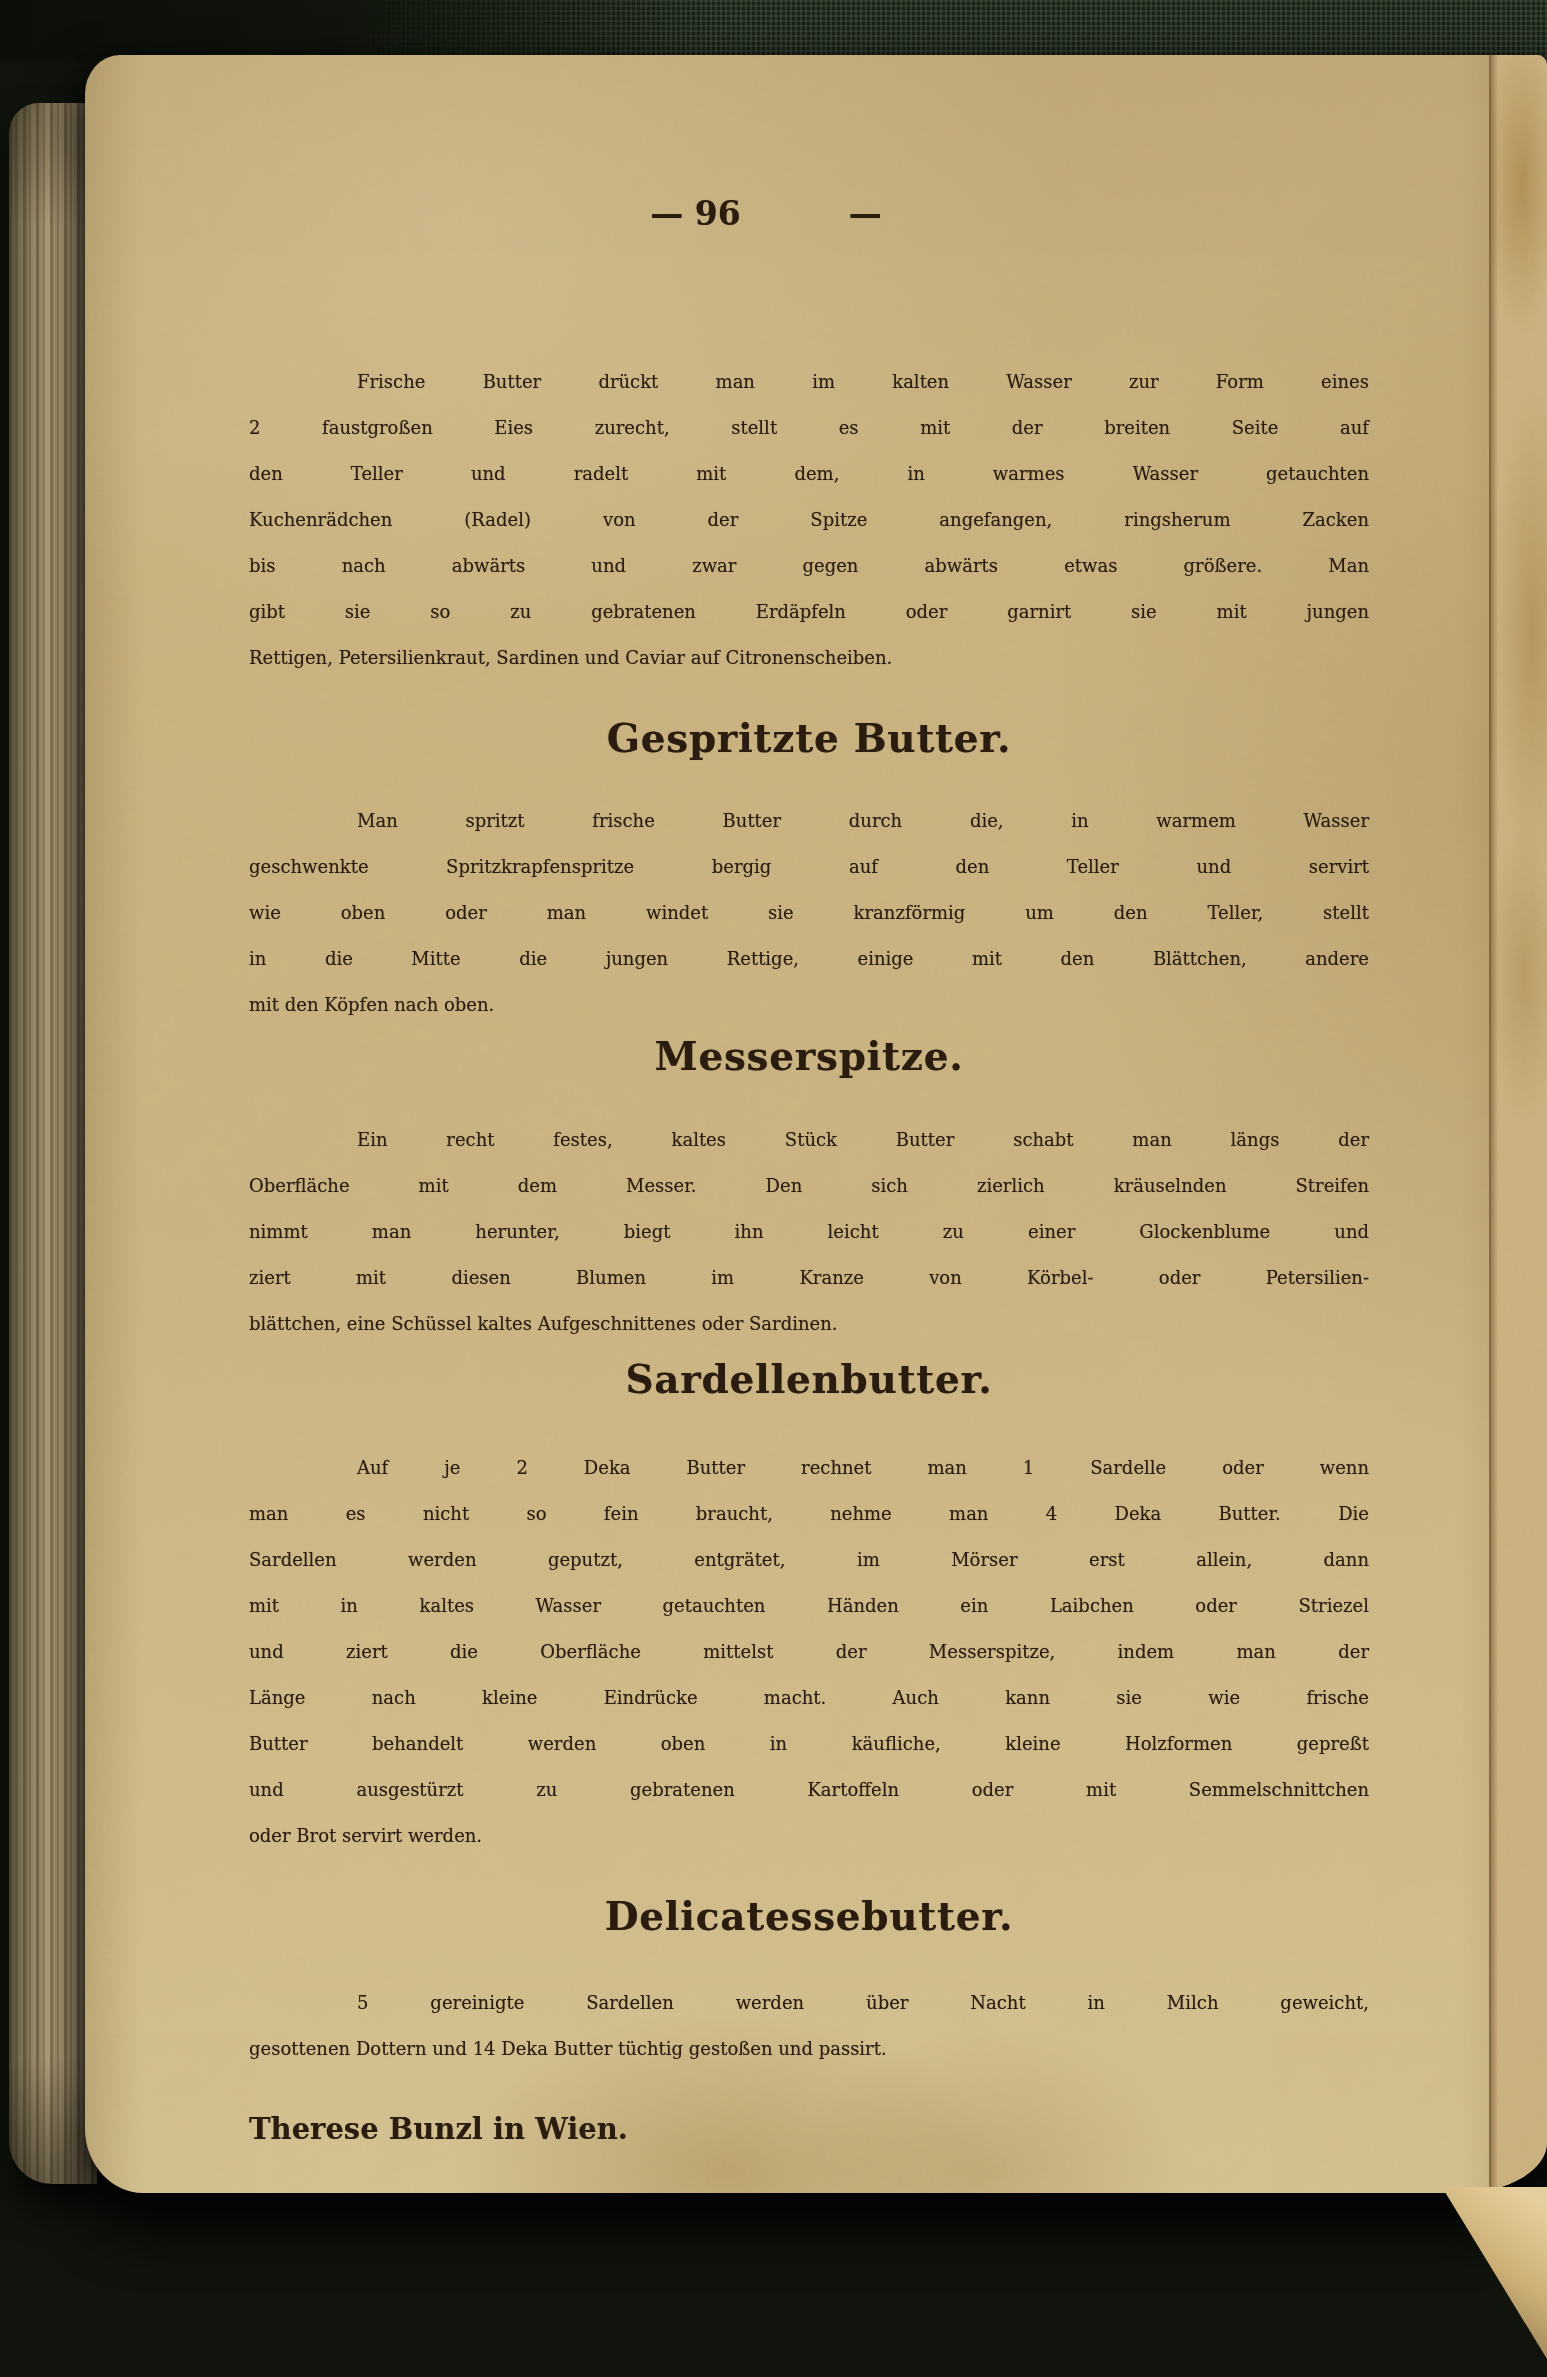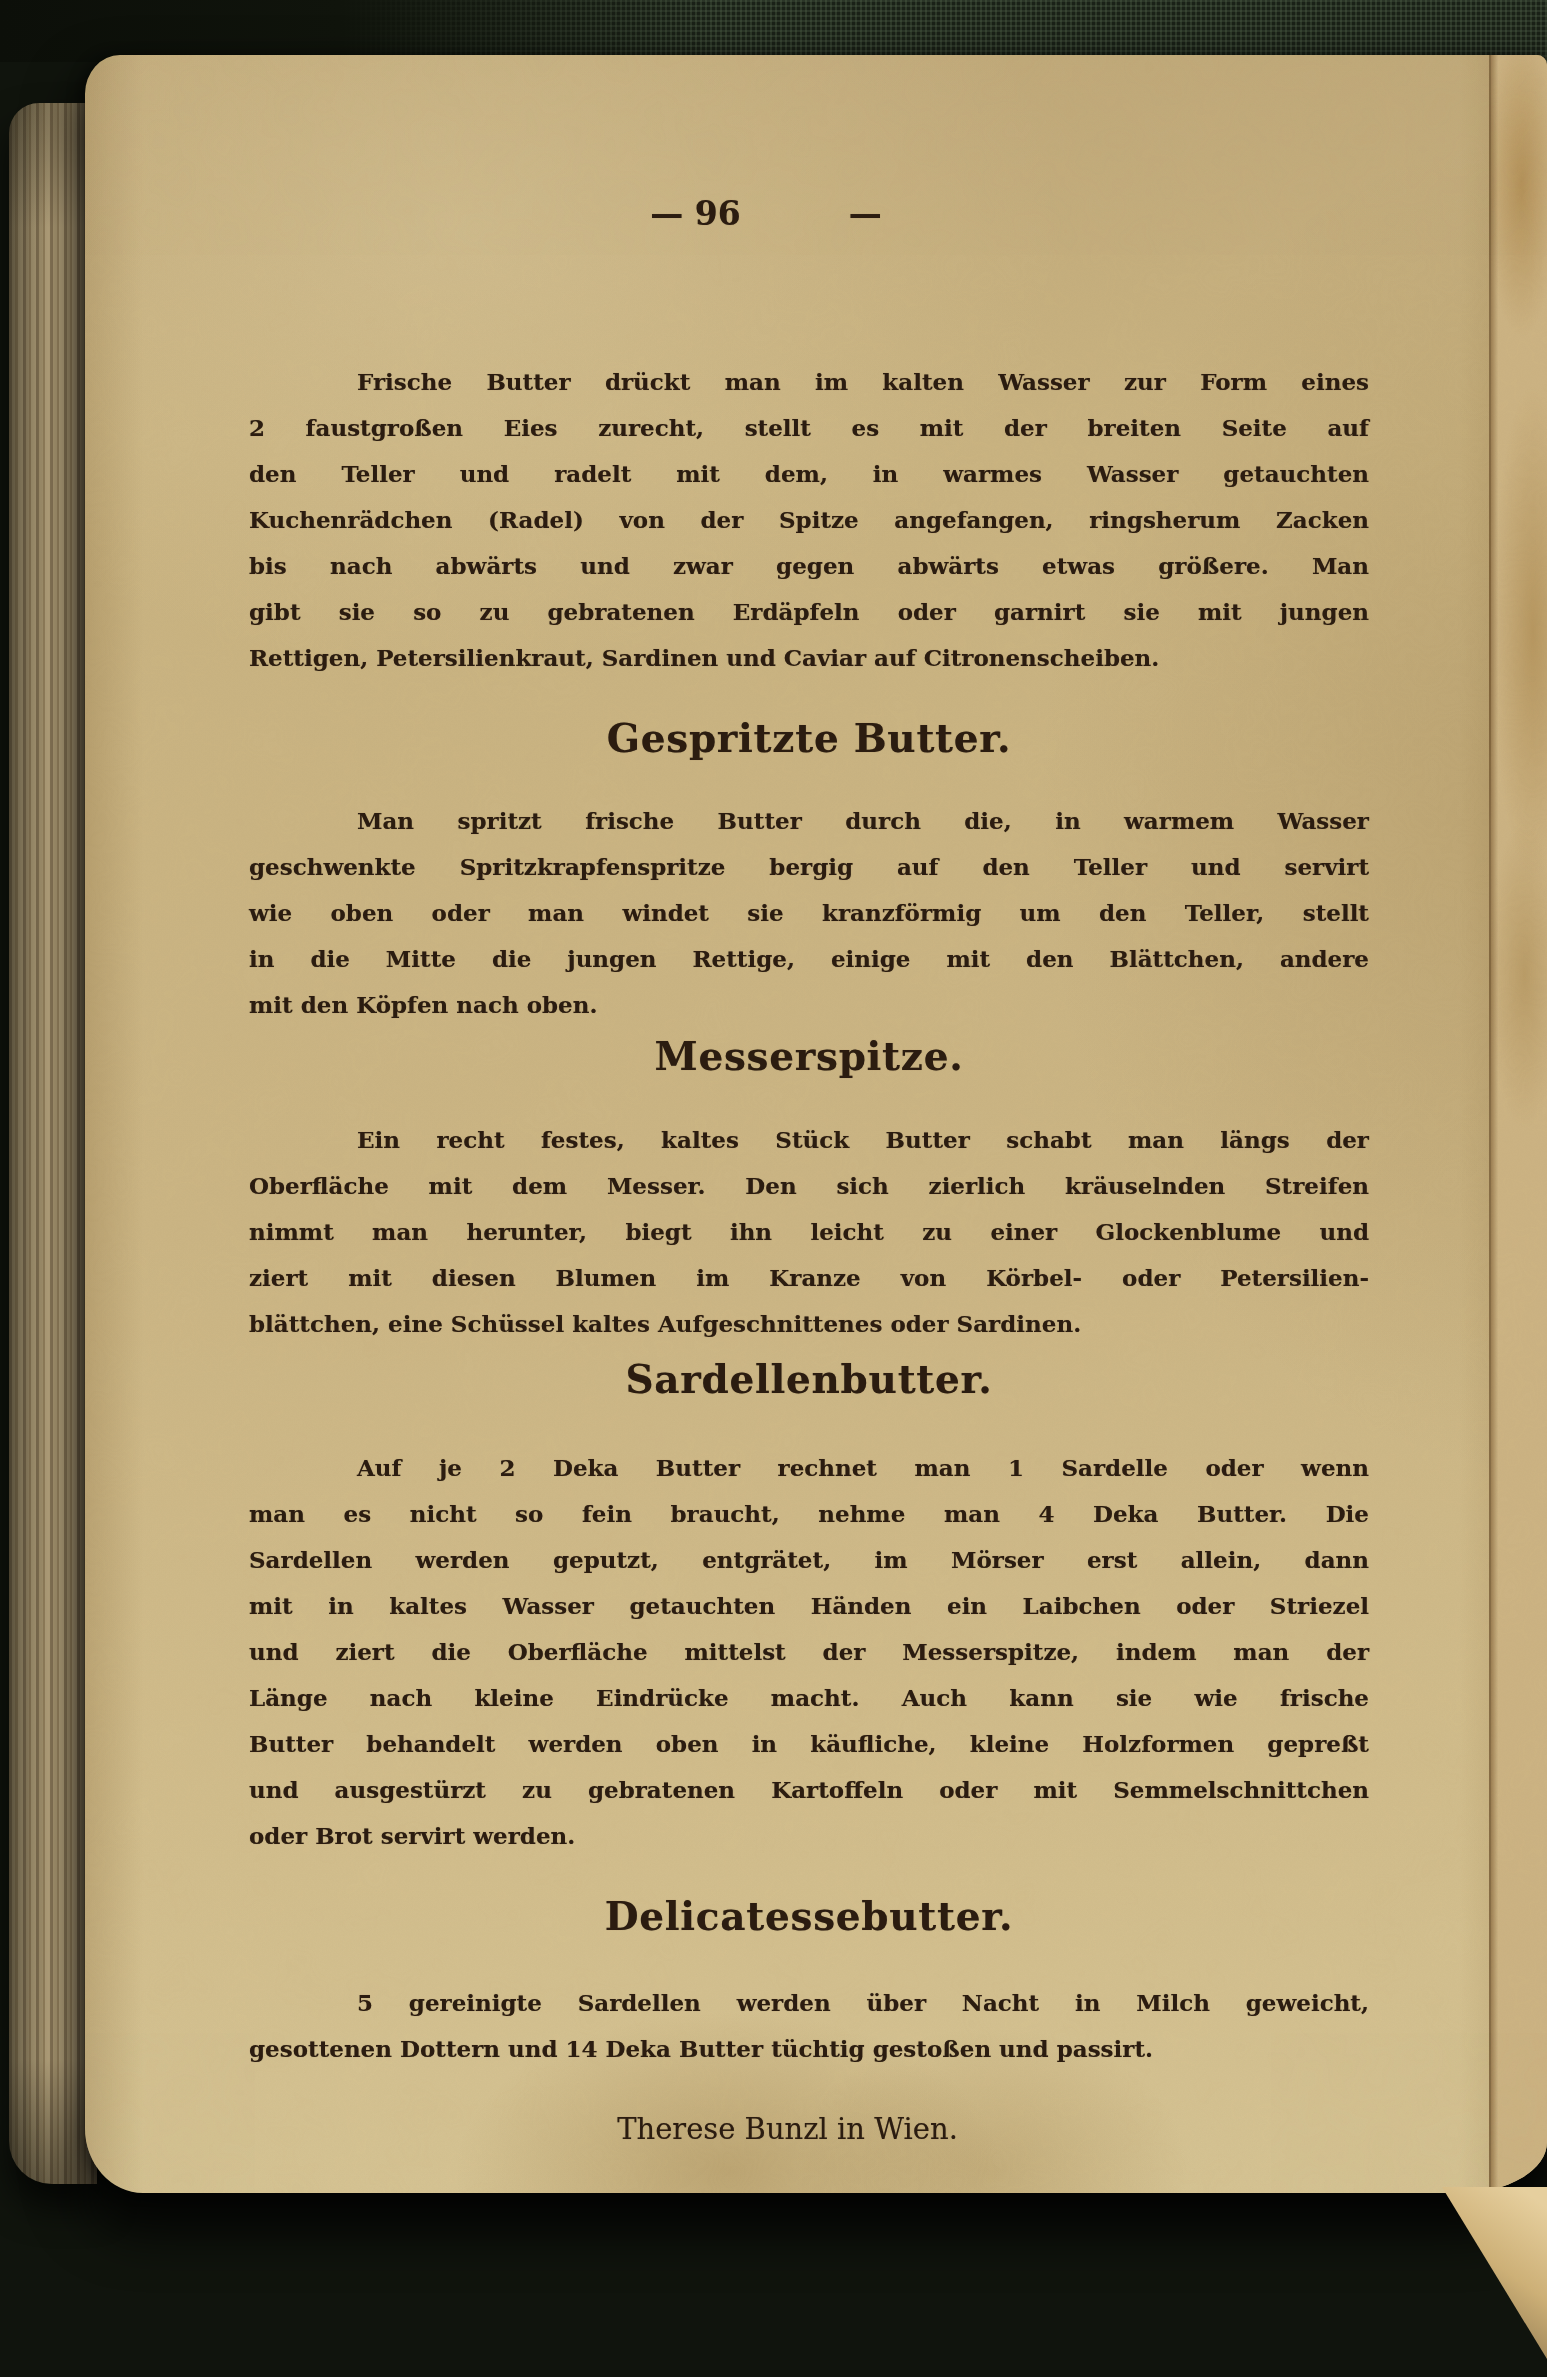--- a/index.html
+++ b/index.html
@@ -77,28 +77,28 @@
     transform:translateX(-43px);
   }
   .pageno .dash-l{margin-right:11.6px;}
   .pageno .dash-r{margin-left:108px;}
   .heading{
     position:absolute;width:100%;
     text-align:center;font-size:39px;font-weight:700;letter-spacing:0.7px;
   }
   .para{position:absolute;width:100%;}
   .line{
-    height:46px;line-height:46px;font-size:23px;font-weight:700;
+    height:46px;line-height:46px;font-size:18px;font-weight:400;
     text-align:justify;text-align-last:justify;white-space:nowrap;
   }
   .line.first{padding-left:108px;}
   .line.last{text-align-last:left;white-space:normal;}
   .attribution{
-    position:absolute;width:100%;text-align:center;padding-right:43px;box-sizing:border-box;
-    font-size:29px;font-weight:400;
+    position:absolute;width:100%;text-align:left;padding-right:43px;box-sizing:border-box;
+    font-size:29px;font-weight:700;
   }
   
   .sh0{top:218px;}  .sp0{top:304px;}
   .sh1{top:660px;}  .sp1{top:743px;}
   .sh2{top:978px;} .sp2{top:1062px;}
   .sh3{top:1301px;} .sp3{top:1390px;}
   .sh4{top:1838px;} .sp4{top:1925px;}
   .attr-pos{top:2057px;}
 </style>
 </head>

